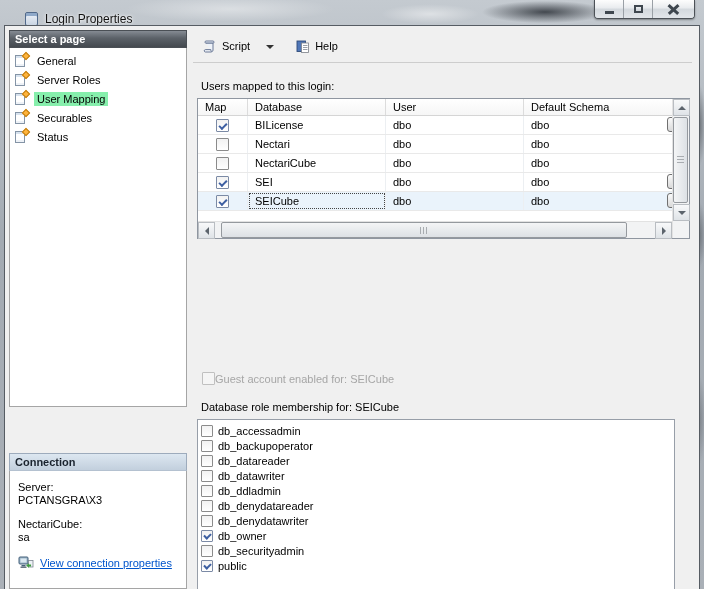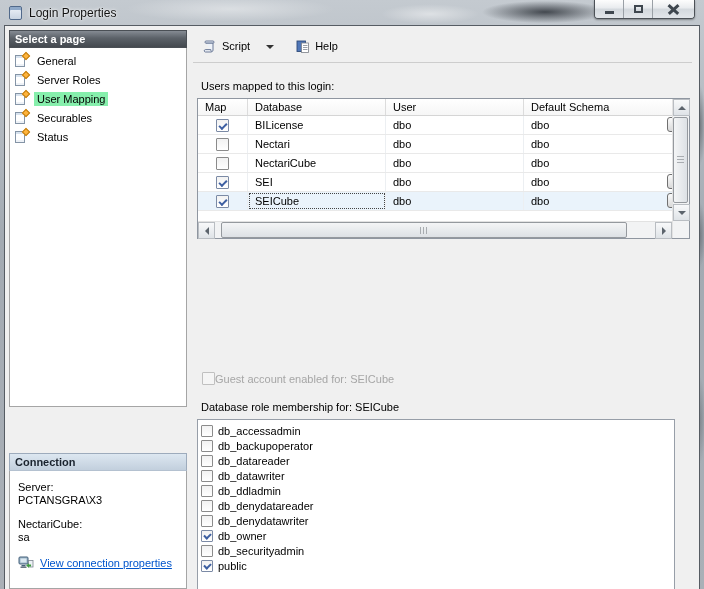--- a/index.html
+++ b/index.html
@@ -12,21 +12,21 @@
   .window{position:relative;width:704px;height:589px;overflow:hidden;
     background:
       radial-gradient(ellipse 90px 16px at 545px 12px, rgba(35,40,47,.8), transparent 70%),
       radial-gradient(ellipse 55px 14px at 648px 10px, rgba(35,40,47,.65), transparent 70%),
       radial-gradient(ellipse 70px 14px at 430px 14px, rgba(255,255,255,.45), transparent 70%),
       radial-gradient(ellipse 150px 18px at 230px 9px, rgba(255,255,255,.4), transparent 70%),
       radial-gradient(ellipse 9px 55px at 699px 125px, rgba(45,50,56,.55), transparent 75%),
       radial-gradient(ellipse 9px 45px at 699px 235px, rgba(45,50,56,.45), transparent 75%),
       radial-gradient(ellipse 9px 60px at 699px 420px, rgba(45,50,56,.35), transparent 75%),
       linear-gradient(180deg,#c4cad0 0%,#a3aab2 40%,#aab0b7 100%);}
-  .titlebar{position:absolute;left:0;top:0;width:100%;height:26px;display:flex;align-items:center;padding-left:9px}
+  .titlebar{position:absolute;left:0;top:0;width:100%;height:26px;display:flex;align-items:flex-end;padding-left:25px}
   .title-icon{width:13px;height:14px;border:1px solid #51698a;border-radius:2px;
     background:linear-gradient(180deg,#eef3f9 0%,#c9d4e2 100%);box-shadow:inset 0 3px 0 #8fa9c9;flex:0 0 auto}
   .title-text{margin-left:7px;font-size:12px;color:#111;text-shadow:0 0 4px rgba(255,255,255,.9),0 0 2px rgba(255,255,255,.9)}
   .win-buttons{position:absolute;top:0;right:9px;display:flex;height:19px;border:1px solid #4c5157;border-top:none;
     border-radius:0 0 4px 4px;overflow:hidden;box-shadow:0 1px 2px rgba(0,0,0,.35)}
   .win-btn{width:29px;height:18px;background:linear-gradient(180deg,#fdfdfd 0%,#e8ebee 45%,#d3d8dd 50%,#e2e6ea 100%);
     border-right:1px solid #9aa0a6;display:flex;align-items:center;justify-content:center;position:relative}
   .win-btn:last-child{border-right:none;width:41px}
   .glyph-min{width:9px;height:3px;background:#3f474f;margin-top:7px}
   .glyph-max{width:9px;height:8px;border:2px solid #3f474f;background:transparent}

